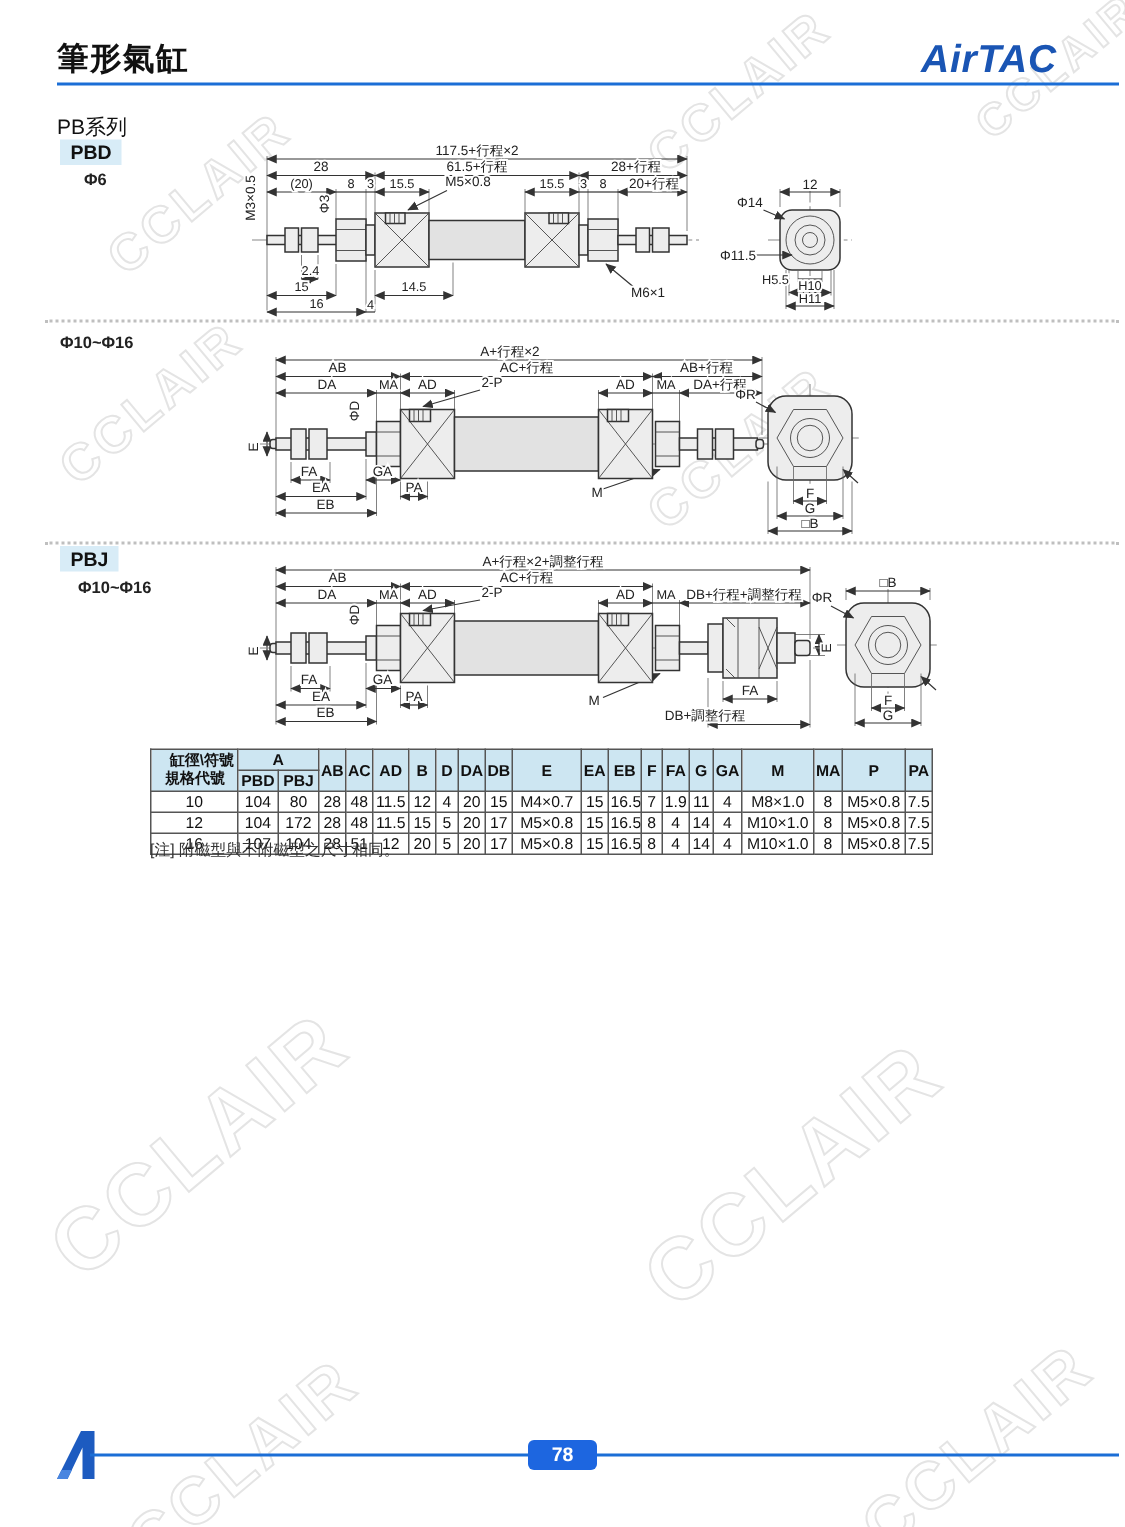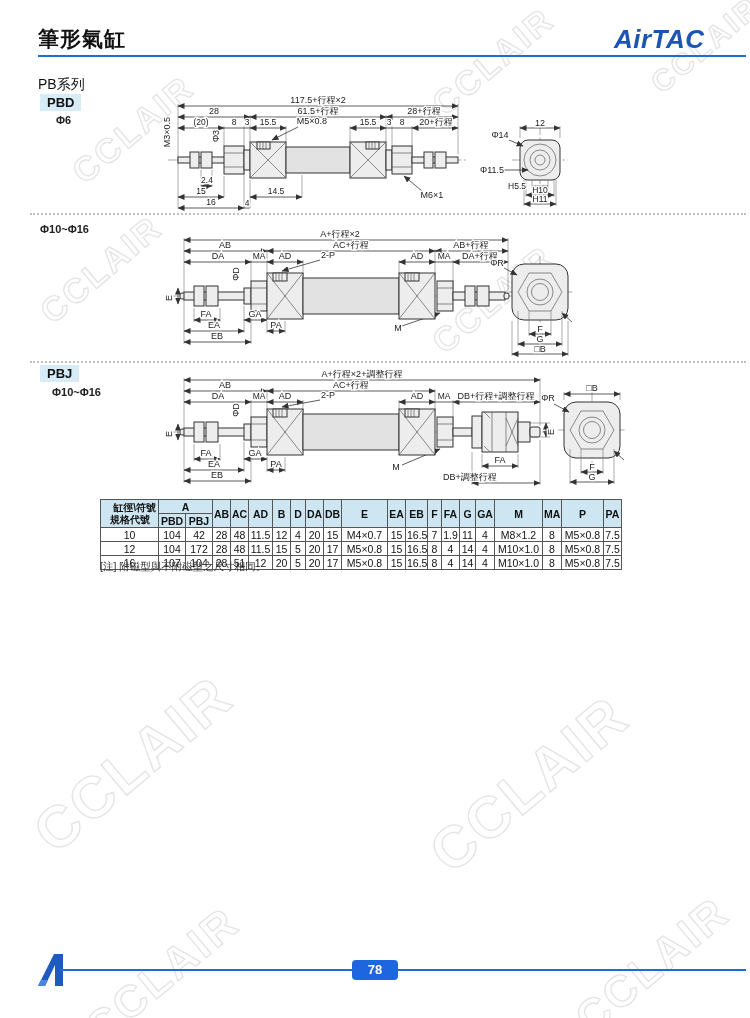--- a/index.html
+++ b/index.html
@@ -524,36 +524,36 @@
         </tr>
       <tr>
         <th>PBD</th>
         <th>PBJ</th>
       </tr>
     </thead>
     <tbody>
         <tr>
           <td>10</td>
           <td>104</td>
-          <td>42</td>
+          <td>80</td>
           <td>28</td>
           <td>48</td>
           <td>11.5</td>
           <td>12</td>
           <td>4</td>
           <td>20</td>
           <td>15</td>
           <td>M4×0.7</td>
           <td>15</td>
           <td>16.5</td>
           <td>7</td>
           <td>1.9</td>
           <td>11</td>
           <td>4</td>
-          <td>M8×1.2</td>
+          <td>M8×1.0</td>
           <td>8</td>
           <td>M5×0.8</td>
           <td>7.5</td>
         </tr>
         <tr>
           <td>12</td>
           <td>104</td>
           <td>172</td>
           <td>28</td>
           <td>48</td>

